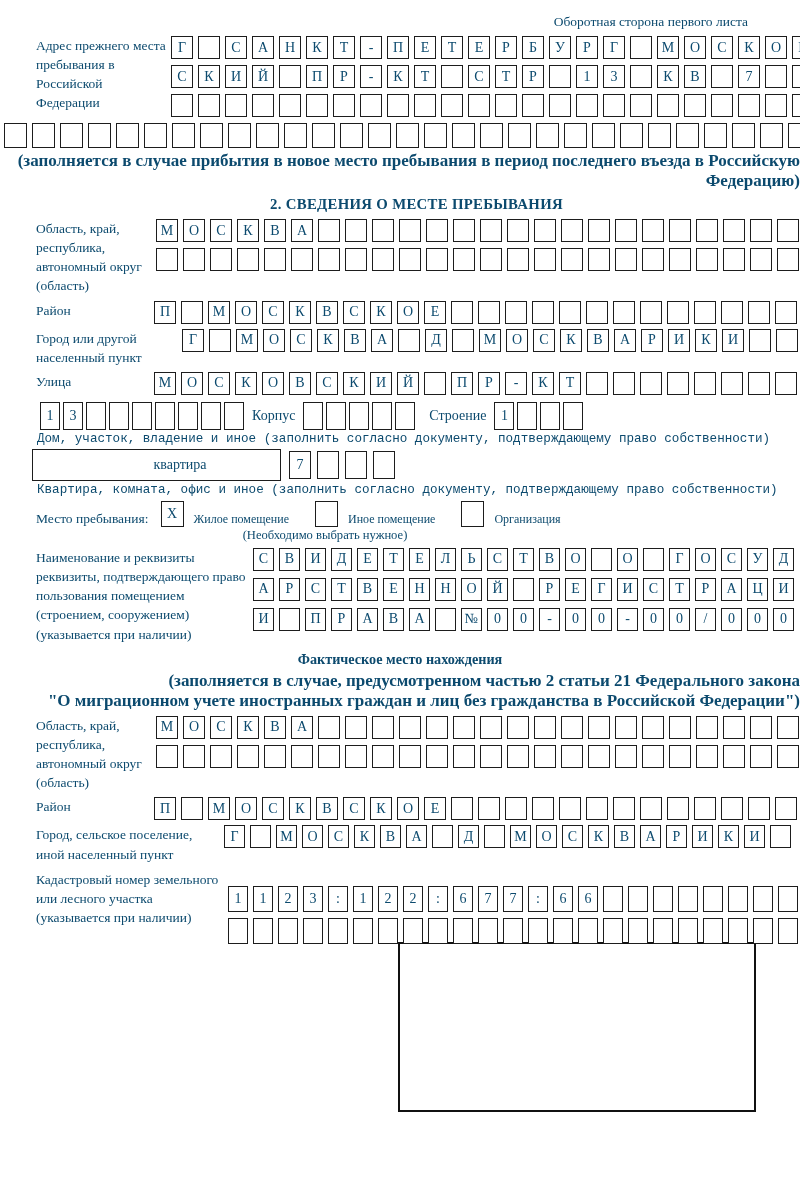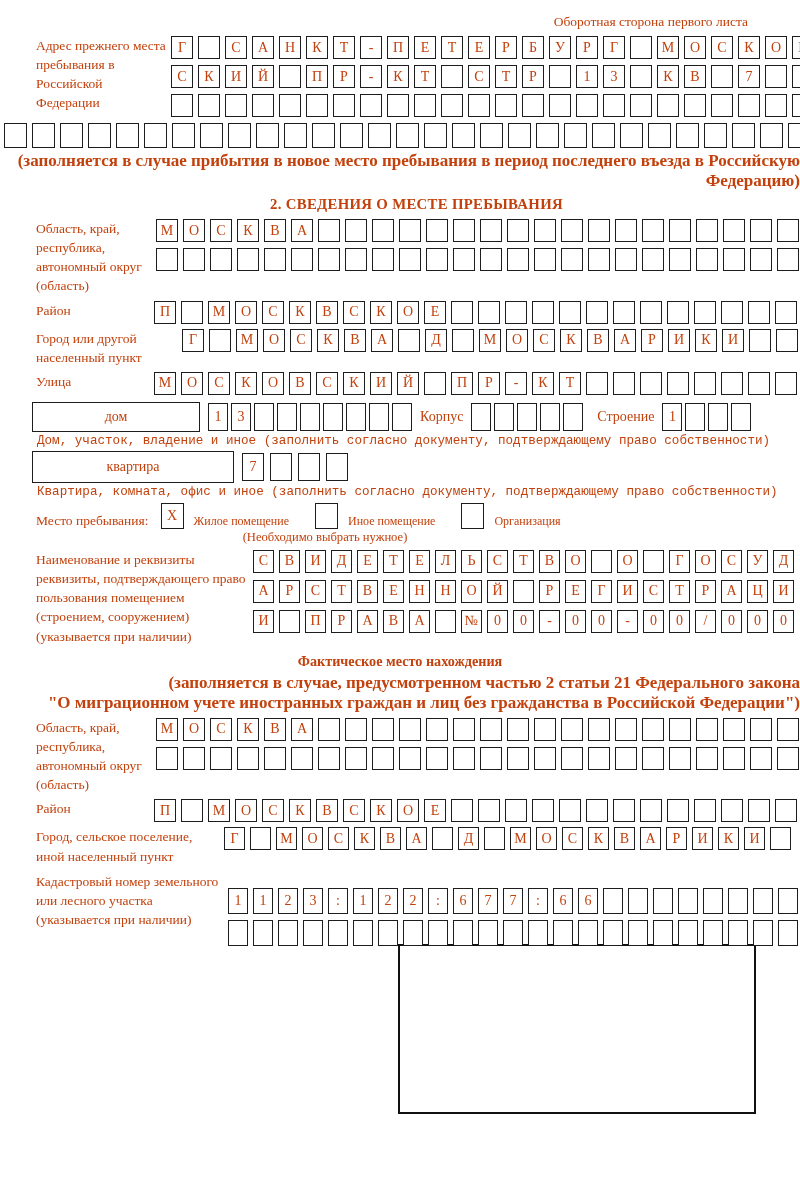--- a/index.html
+++ b/index.html
@@ -1,18 +1,18 @@
 <!DOCTYPE html>
 <html><head>
 <meta charset="utf-8">
 <style>
   html,body{margin:0;padding:0;background:#fff;}
   .page{
     position:relative;width:800px;height:1180px;box-sizing:border-box;
-    background:#fff;color:#c2410c;overflow:hidden;
+    background:#fff;color:#0c4a6e;overflow:hidden;
     font-family:"Liberation Serif","DejaVu Serif",serif;
     padding-top:14px;
   }
   .backnote{text-align:right;padding-right:52px;font-size:13.5px;}
   .frow{display:flex;align-items:flex-start;margin-left:36px;}
   .flabel{flex:none;font-size:13.5px;line-height:1.42;}
   .cellrows{display:flex;flex-direction:column;gap:6px;margin-left:2px;}
   .cells{display:flex;gap:5px;flex:none;}
   .cell{
     flex:none;width:20px;height:21px;border:1.5px solid #1d1d1d;
@@ -30,21 +30,21 @@
   .cells.ap .cell{width:20px;height:26px;}
   .caption{font-size:17px;text-align:right;margin-top:3px;font-weight:bold;}
   .caption-l{font-size:12.6px;margin-left:37px;margin-top:2px;font-family:Liberation Mono, monospace;}
   .sec-title{font-size:14.8px;font-weight:bold;text-align:center;margin-top:5px;letter-spacing:.3px;padding-left:33px;}
   .sec-title2{font-size:14.2px;font-weight:bold;text-align:center;margin-top:7px;}
   .boxfield{
     flex:none;border:1.5px solid #1d1d1d;display:flex;align-items:center;justify-content:center;
     font-size:14px;background:#fff;
   }
   .boxfield.house{width:166px;height:28px;}
-  .boxfield.apart{width:200px;height:30px;}
+  .boxfield.apart{width:200px;height:30px;padding-left:47px;}
   .inlab{flex:none;font-size:14px;line-height:28px;margin:0 8px;}
   .stay{align-items:flex-end;margin-top:4px;}
   .stay-label{font-size:13.5px;margin-right:12px;}
   .cell.check{width:21px;height:24px;font-size:14px;}
   .opt{font-size:12px;margin:0 26px 0 10px;}
   .stay-note{font-size:12.6px;text-align:center;width:650px;margin-top:1px;}
   .stamp{margin-left:398px;margin-top:-2px;width:358px;height:170px;border:2px solid #111;box-sizing:border-box;background:#fff;}
   .stamp-caption{width:445px;margin-left:345px;margin-top:5px;text-align:center;font-size:12.8px;line-height:1.4;}
   .mt3{margin-top:3px;}.mt5{margin-top:5px;}.mt6{margin-top:6px;}.mt7{margin-top:7px;}
   .ind28{margin-left:28px;}
@@ -315,21 +315,20 @@
         <span class="cell"></span>
         <span class="cell"></span>
         <span class="cell"></span>
         <span class="cell"></span>
         <span class="cell"></span>
         <span class="cell"></span>
       </div>
   </div>
 
   <div class="frow mt7" style="margin-left:32px;align-items:center">
-    <div class="boxfield house">дом</div>
     <div class="cells sm" style="margin-left:8px">
         <span class="cell">1</span>
         <span class="cell">3</span>
         <span class="cell"></span>
         <span class="cell"></span>
         <span class="cell"></span>
         <span class="cell"></span>
         <span class="cell"></span>
         <span class="cell"></span>
         <span class="cell"></span>

